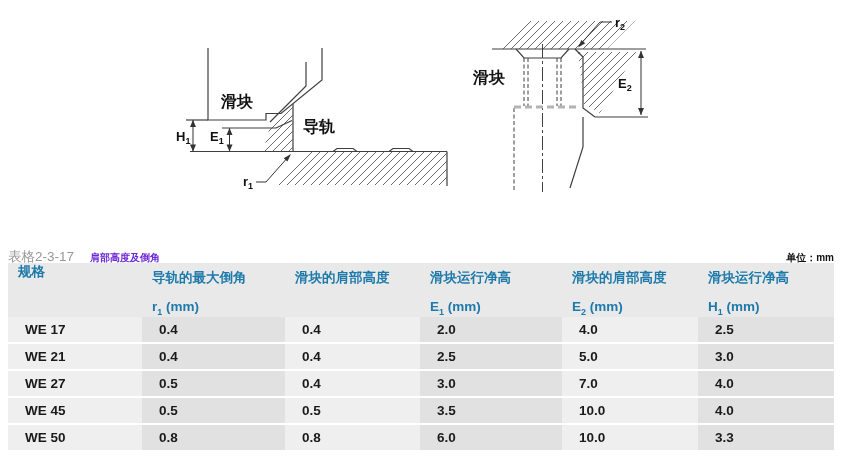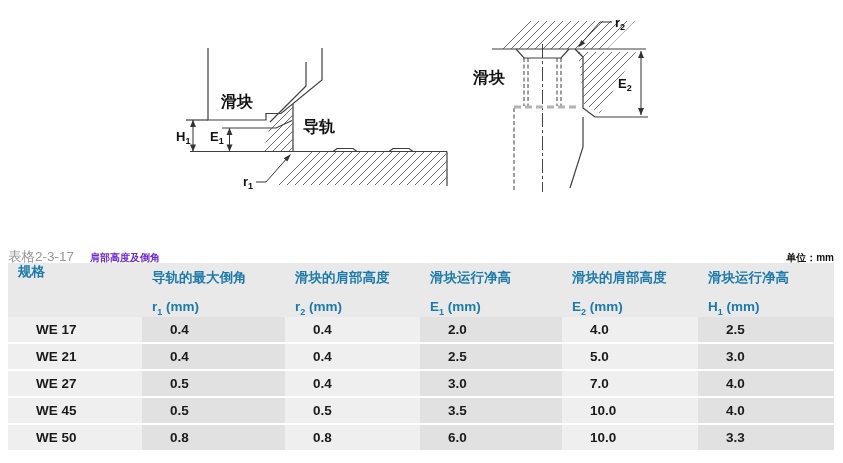--- a/index.html
+++ b/index.html
@@ -18,21 +18,21 @@
   .tbl{position:absolute;left:8px;top:263px;width:826px;}
   .tr{display:grid;grid-template-columns:134px 143px 135px 142px 136px 136px;}
   .thead{height:46px;margin-bottom:8px;}
   .thead .td{background:#e9e9e9;color:#1e7aab;font-weight:700;font-size:13.5px;
              padding:6px 4px 0 10px;line-height:17px;}
   .thead .td.spec{display:flex;align-items:flex-start;padding-top:0;}
   .hs{margin-top:12px;}
   sub{font-size:9px;}
   .tbody-row{height:25px;margin-bottom:2px;}
   .tbody-row .td{font-size:13.5px;font-weight:700;color:#1a1a1a;
-                 line-height:25px;padding-left:28px;white-space:nowrap;}
+                 line-height:25px;padding-left:17px;white-space:nowrap;}
   .tbody-row .td:nth-child(odd){background:#efefef;}
   .tbody-row .td:nth-child(even){background:#e1e1e1;}
 </style>
 </head>
 <body>
 
 <div class="page">
 
   <svg width="843" height="228" viewBox="0 0 843 228" style="position:absolute;left:0;top:0;">
     <defs>
@@ -135,21 +135,20 @@
     <div class="tr thead">
       <div class="td spec">
           <span>规格</span>
         </div>
       <div class="td">
         <div class="hl">导轨的最大倒角</div>
         <div class="hs"><span>r</span><sub>1</sub><span> (mm)</span></div>
       </div>
       <div class="td">
         <div class="hl">滑块的肩部高度</div>
-        <div class="hs"><span>r</span><sub>2</sub><span> (mm)</span></div>
       </div>
       <div class="td">
         <div class="hl">滑块运行净高</div>
         <div class="hs"><span>E</span><sub>1</sub><span> (mm)</span></div>
       </div>
       <div class="td">
         <div class="hl">滑块的肩部高度</div>
         <div class="hs"><span>E</span><sub>2</sub><span> (mm)</span></div>
       </div>
       <div class="td">

